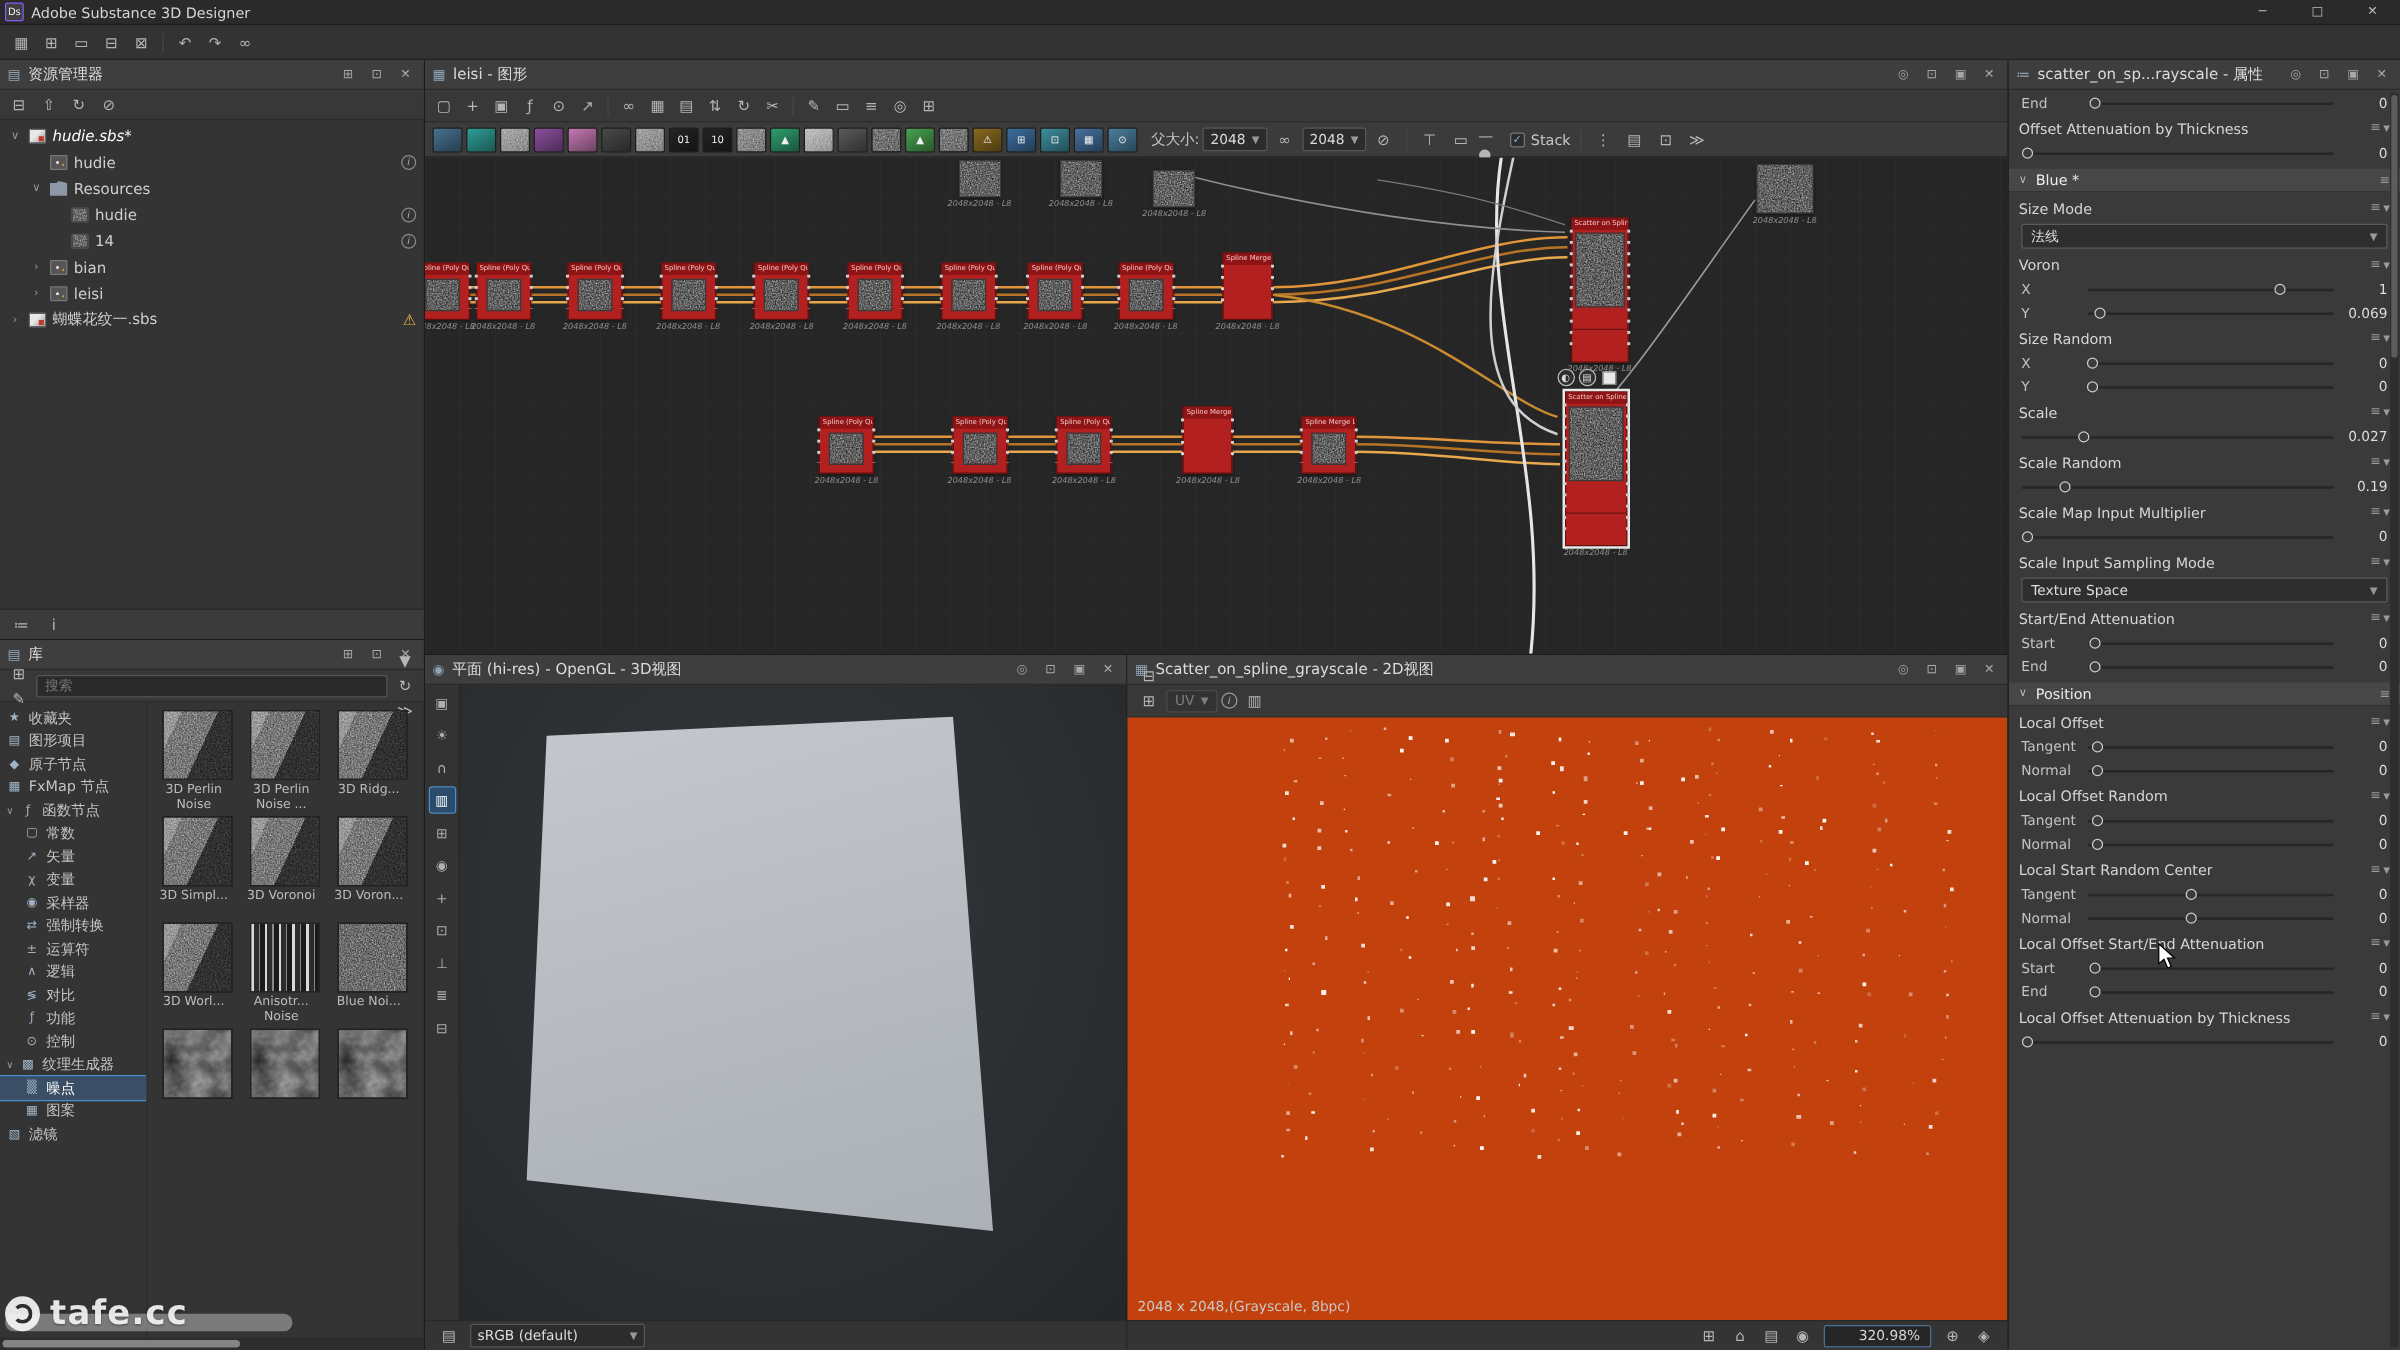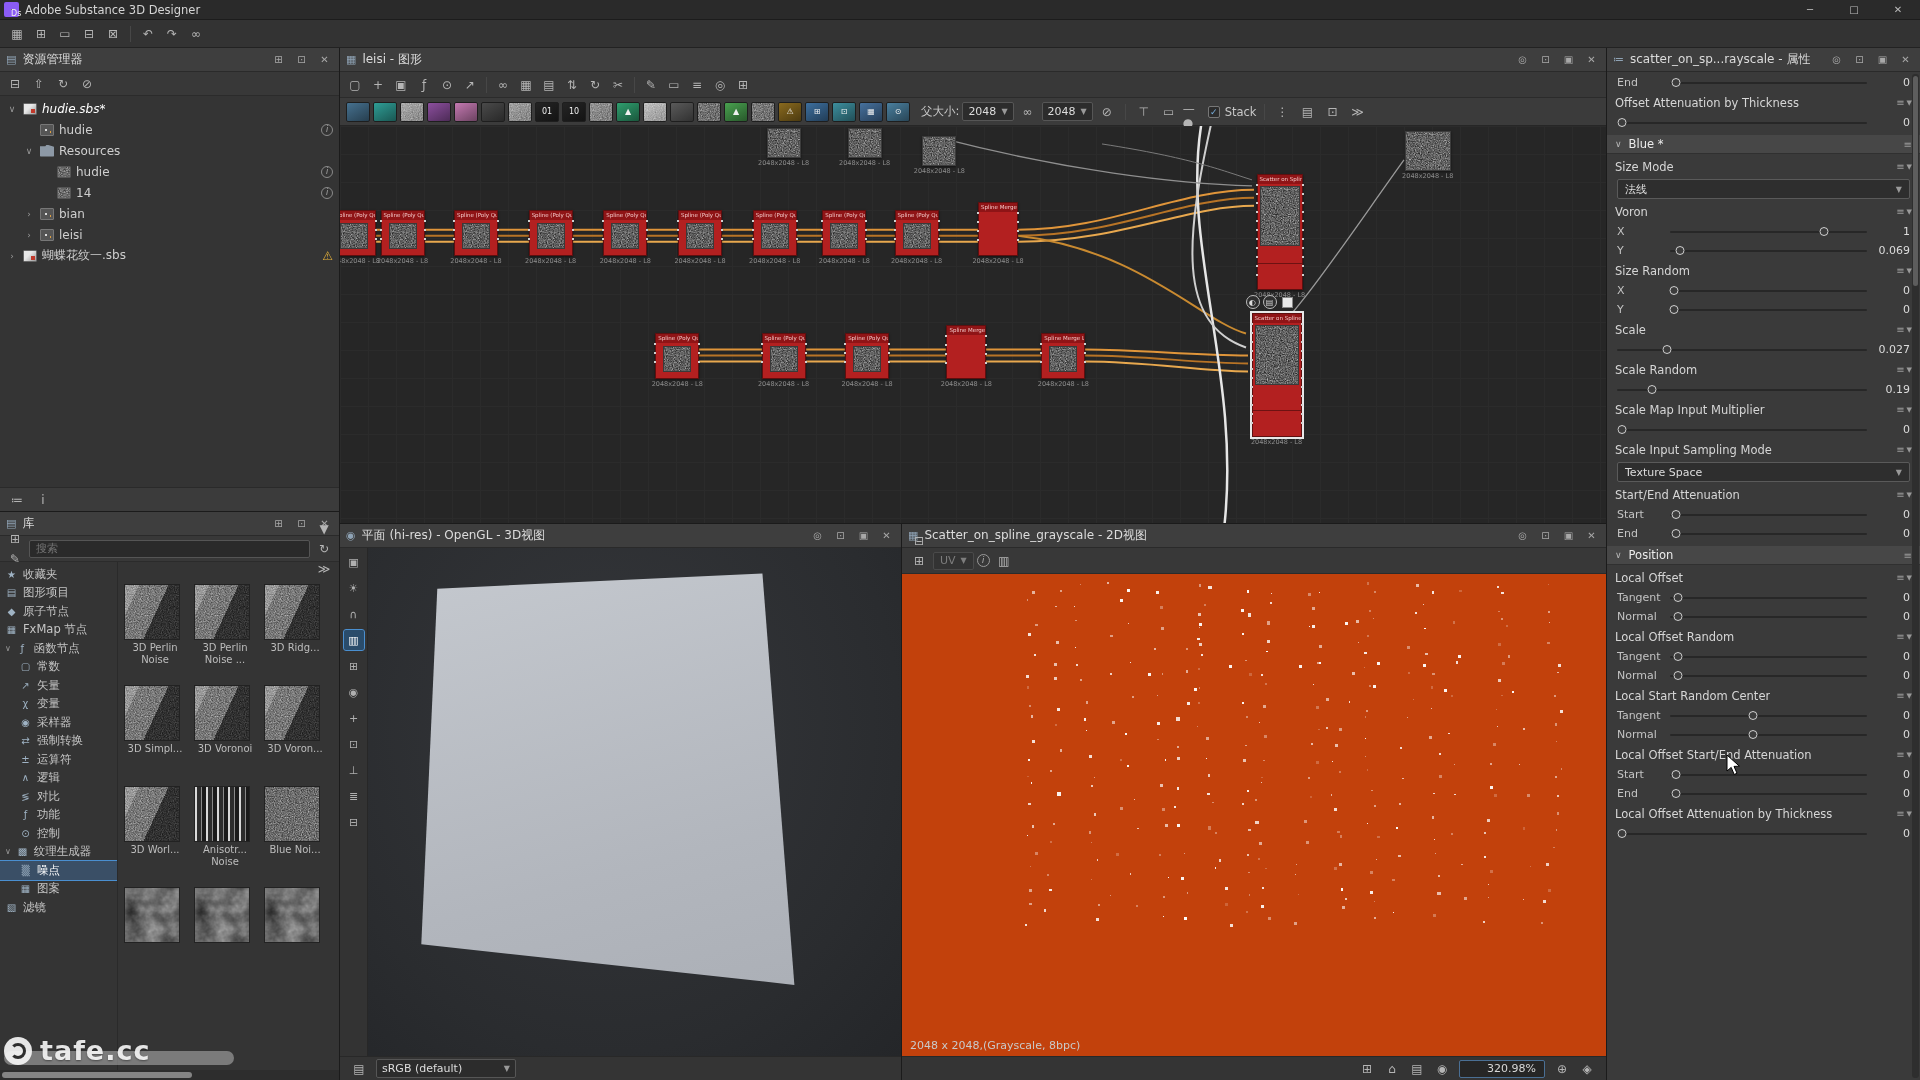--- a/index.html
+++ b/index.html
@@ -3,21 +3,21 @@
 <meta charset="utf-8">
 <style>
   * { margin:0; padding:0; box-sizing:border-box; }
   html,body { width:1920px; height:1080px; overflow:hidden; background:#1f1f1f;
     font-family:"DejaVu Sans","Liberation Sans",sans-serif; font-size:12px; color:#c8c8c8;
     -webkit-font-smoothing:antialiased; }
   #app { width:1920px; height:1080px; display:flex; flex-direction:column; position:relative; }
 
   
   #titlebar { height:20px; background:#2a2a2a; display:flex; align-items:center; gap:6px; padding-left:4px; border-bottom:1px solid #1c1c1c; }
-  #app-badge { width:15px; height:15px; background:#3f3f3f; border:7px solid #8b5cf6; color:#eee; font-size:8px; display:grid; place-items:center; border-radius:2px; }
+  #app-badge { width:15px; height:15px; background:#3f3f3f; border:1px solid #8b5cf6; color:#eee; font-size:8px; display:grid; place-items:center; border-radius:2px; }
   #win-title { font-size:11.5px; color:#d5d5d5; }
   .win-btns { margin-left:auto; display:flex; }
   .win-btn { width:44px; height:20px; display:grid; place-items:center; color:#bbb; font-size:10px; }
 
   #menubar { height:26px; background:#333333; display:flex; align-items:center; padding-left:8px; gap:2px; border-bottom:1px solid #262626; }
   .menu-item { padding:3px 9px; color:#cfcfcf; border-radius:2px; }
 
   #maintoolbar { height:28px; background:#333333; display:flex; align-items:center; gap:2px; padding-left:6px; border-bottom:1px solid #222; }
   .tbicon { width:22px; height:20px; display:grid; place-items:center; color:#b5b5b5; font-size:12px; border-radius:2px; }
   .tbsep { width:1px; height:16px; background:#474747; margin:0 4px; }
@@ -61,21 +61,21 @@
   
   #library { flex:1; position:relative; }
   #lib-toolbar { height:26px; background:#383838; border-bottom:1px solid #2b2b2b; display:flex; align-items:center; gap:3px; padding:0 4px; flex:none; }
   #lib-search { flex:1; height:18px; background:#2a2a2a; border:1px solid #555; border-radius:2px; color:#ccc; font-size:11px; padding:0 6px; font-family:inherit; min-width:30px; }
   #lib-body { flex:1; display:flex; min-height:0; }
   #lib-cats { width:118px; border-right:1px solid #2a2a2a; padding-top:3px; overflow:hidden; }
   .crow { height:18.5px; display:flex; align-items:center; gap:5px; padding-right:2px; font-size:11.5px; color:#c5c5c5; white-space:nowrap; }
   .crow .cicon { width:13px; text-align:center; color:#9fb3c4; font-size:10px; flex:none; }
   .crow.selected { outline:1px solid #4a8fd0; background:#3a4f66; color:#fff; }
   #lib-grid { flex:1; display:flex; flex-wrap:wrap; align-content:flex-start; padding:6px 2px 0 6px; gap:4px 8px; overflow:hidden; }
-  .thumb { width:62px; display:flex; flex-direction:column; align-items:flex-start; gap:2px;margin-top:16px; }
+  .thumb { width:62px; display:flex; flex-direction:column; align-items:flex-end; gap:2px; }
   .thumbimg { width:56px; height:56px; background:#1d1d1d; border:1px solid #222; position:relative; overflow:hidden; flex:none; }
   .thumbimg.cube::after { content:""; position:absolute; inset:0;
      background:linear-gradient(115deg,rgba(255,255,255,.30) 0 18%,rgba(255,255,255,.08) 18% 55%,rgba(0,0,0,.55) 55%); }
   .thumbimg.lines { background:repeating-linear-gradient(90deg,#d8d8d8 0 2px,#2c2c2c 2px 6px,#888 6px 7px,#1a1a1a 7px 11px); }
   .thumblabel { font-size:10px; color:#bdbdbd; text-align:center; line-height:1.15; height:23px; overflow:hidden; width:62px; }
   .nz { position:absolute; inset:0; width:100%; height:100%; }
   #lib-hscroll { height:10px; background:#2d2d2d; flex:none; position:relative; }
   #lib-hthumb { position:absolute; left:2px; top:2px; width:190px; height:6px; background:#9a9a9a; border-radius:3px; opacity:.8; }
 
   
@@ -92,21 +92,21 @@
      background-size:28px 28px; }
   #wires { position:absolute; inset:0; width:100%; height:100%; }
   .gnode { position:absolute; background:#b32020; border:1px solid #5e0f0f; box-shadow:0 1px 2px rgba(0,0,0,.5); }
   .gnode::before,.gnode::after { content:""; position:absolute; top:8px; bottom:8px; width:4px;
      background-image:radial-gradient(circle at 2px 2px,#d0d0d0 1.2px,transparent 1.5px); background-size:4px 9px; }
   .gnode::before { left:-3px; } .gnode::after { right:-3px; }
   .gnode .nlabel { height:9px; background:#8f1416; color:#f2c7c7; font-size:5.5px; line-height:9px; padding:0 2px; white-space:nowrap; overflow:hidden; }
   .gnode .ncore { position:relative; width:26px; height:24px; margin:4px auto 0; background:#070707; outline:1px solid #3a3a3a; overflow:hidden; }
   .gnode.thumbv { background:#0a0a0a; border:1px solid #3c3c3c; }
   .gnode.thumbv::before,.gnode.thumbv::after { display:none; }
-  .gnode .nsub { position:absolute; top:100%; left:50%; transform:translateX(-50%); margin-top:2px; font-size:6.5px; color:#8d8d8d; white-space:nowrap; }
+  .gnode .nsub { position:absolute; top:100%; left:50%; transform:translateX(-50%); margin-top:2px; font-size:6.5px; color:#8d8d8d; white-space:nowrap;font-style:italic; }
   .gnode.tallv .ncore { width:auto; margin:3px 3px 0; height:58px; }
   .gnode.tallv .nfoot { position:absolute; left:0; right:0; bottom:0; height:26px; background:#b32020; border-top:1px solid #6e1212; }
   .gnode.selectedv { outline:2px solid #e8e8e8; }
   .node-btn { position:absolute; width:14px; height:14px; border-radius:50%; background:#2e2e2e; border:1px solid #bbb; color:#ddd; font-size:8px; display:grid; place-items:center; z-index:5; }
   .node-sq { position:absolute; width:11px; height:11px; background:#e8e8e8; border:1px solid #888; z-index:5; }
 
   
   #bottomviews { flex:1; display:flex; min-height:0; }
   #view3d { width:562px; border-right:1px solid #1b1b1b; }
   #v3menu { height:22px; background:#383838; border-bottom:1px solid #2b2b2b; display:flex; align-items:center; gap:16px; padding-left:10px; font-size:12px; color:#c9c9c9; flex:none; }

